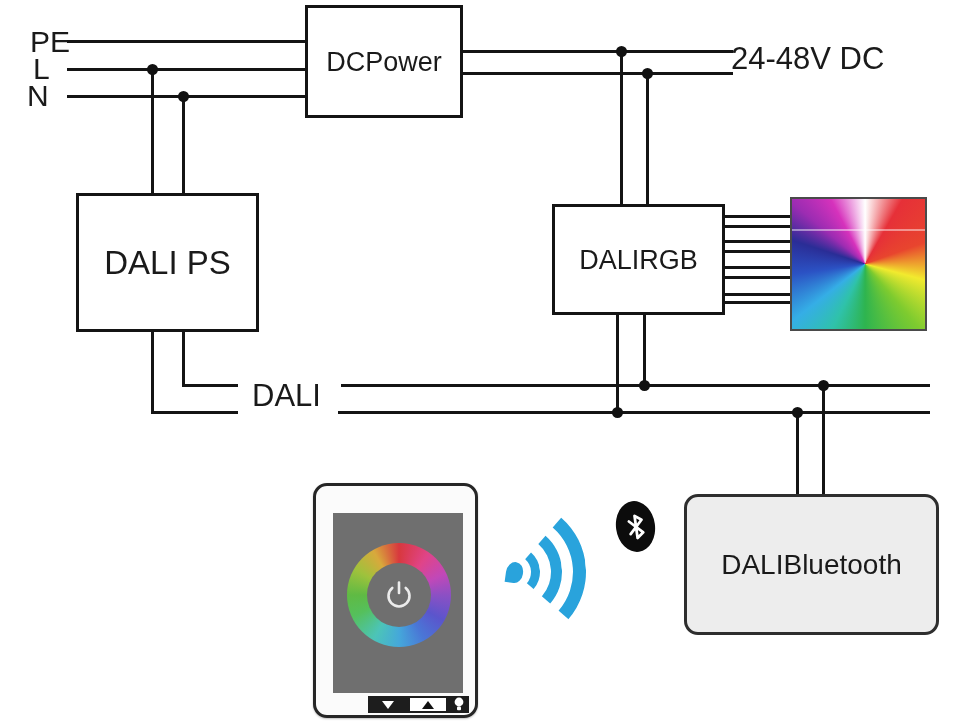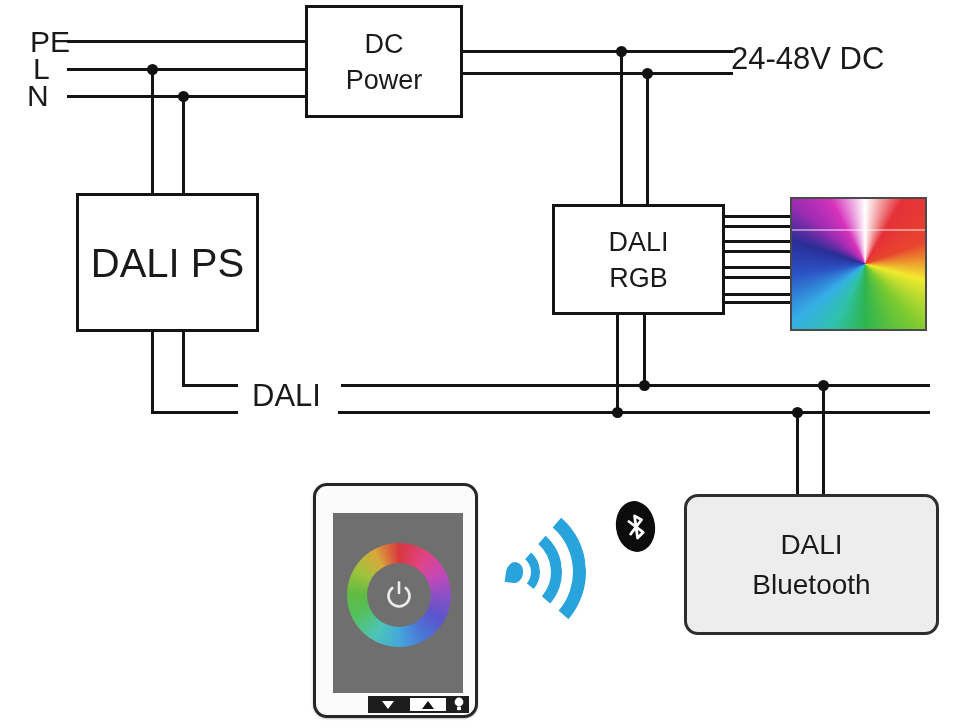--- a/index.html
+++ b/index.html
@@ -4,21 +4,21 @@
 <style>
   html,body{margin:0;padding:0;background:#fff;}
   #canvas{
     position:relative;width:976px;height:728px;background:#ffffff;
     font-family:"Liberation Sans", sans-serif;color:#111;overflow:hidden;
   }
   .wire-h,.wire-v{position:absolute;background:#141414;}
   .dot{position:absolute;width:11px;height:11px;border-radius:50%;background:#111;}
   .box{
     position:absolute;background:#fff;border:3px solid #141414;
-    display:flex;flex-direction:column;align-items:center;justify-content:center;
+    display:flex;flex-direction:row;align-items:center;justify-content:center;
     text-align:left;box-sizing:border-box;
   }
   .box .bl{font-size:27px;line-height:36px;color:#1a1a1a;}
   .lbl{position:absolute;font-size:30px;line-height:30px;color:#1a1a1a;white-space:nowrap;}
   
   #gamut{
     position:absolute;left:790px;top:197px;width:137px;height:134px;box-sizing:border-box;
     border:2px solid #4a4a4a;
     background:conic-gradient(from 0deg at 55% 50%,
       #ffffff 0deg,#e63038 30deg,#e8452e 70deg,#f2ea2e 105deg,#7ecb2f 140deg,
@@ -121,21 +121,21 @@
   <div class="dot" style="left:612px;top:407px;"></div>
   <div class="dot" style="left:818px;top:380px;"></div>
   <div class="dot" style="left:792px;top:407px;"></div>
 
   <div class="box" style="left:305px;top:5px;width:158px;height:113px;">
     <div class="bl">DC</div>
     <div class="bl">Power</div>
   </div>
 
   <div class="box" style="left:76px;top:193px;width:183px;height:139px;">
-    <div class="bl" style="font-size:40px;">DALI PS</div>
+    <div class="bl" style="font-size:33px;">DALI PS</div>
   </div>
 
   <div class="box" style="left:552px;top:204px;width:173px;height:111px;">
     <div class="bl">DALI</div>
     <div class="bl">RGB</div>
   </div>
 
   <div class="box" id="bt-box" style="left:684px;top:494px;width:255px;height:141px;">
     <div class="bl">DALI</div>
     <div class="bl">Bluetooth</div>

